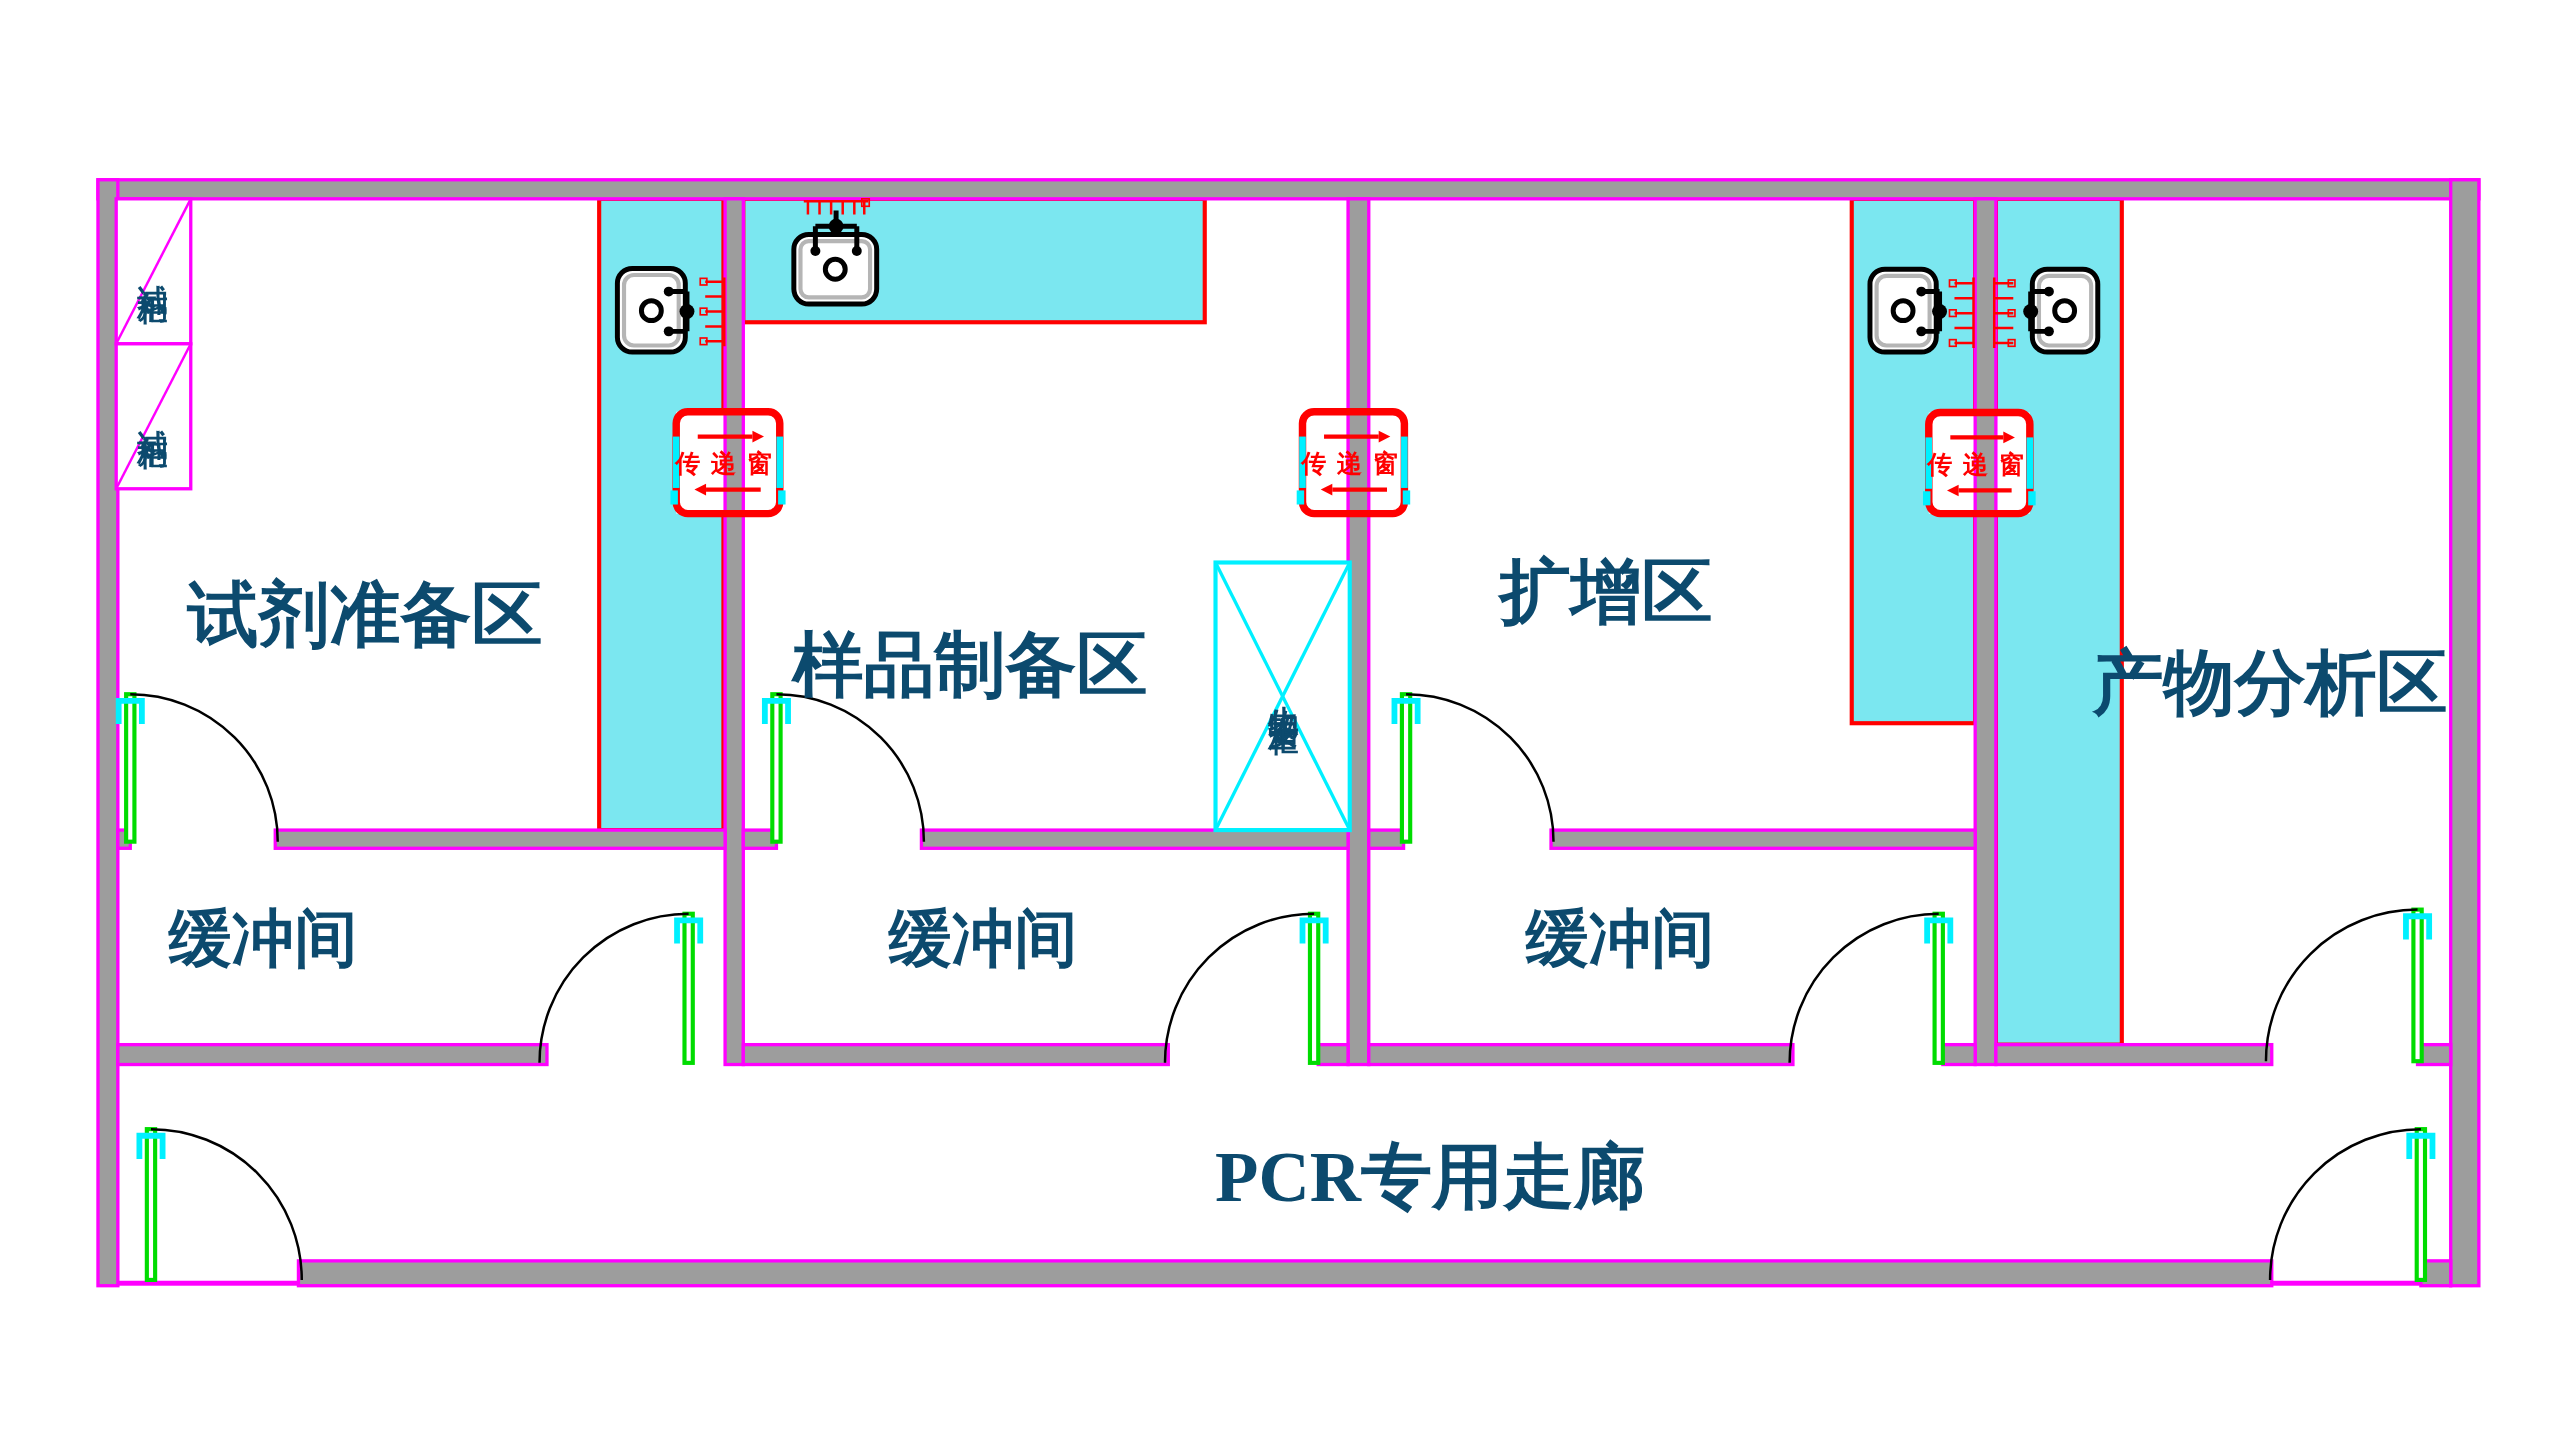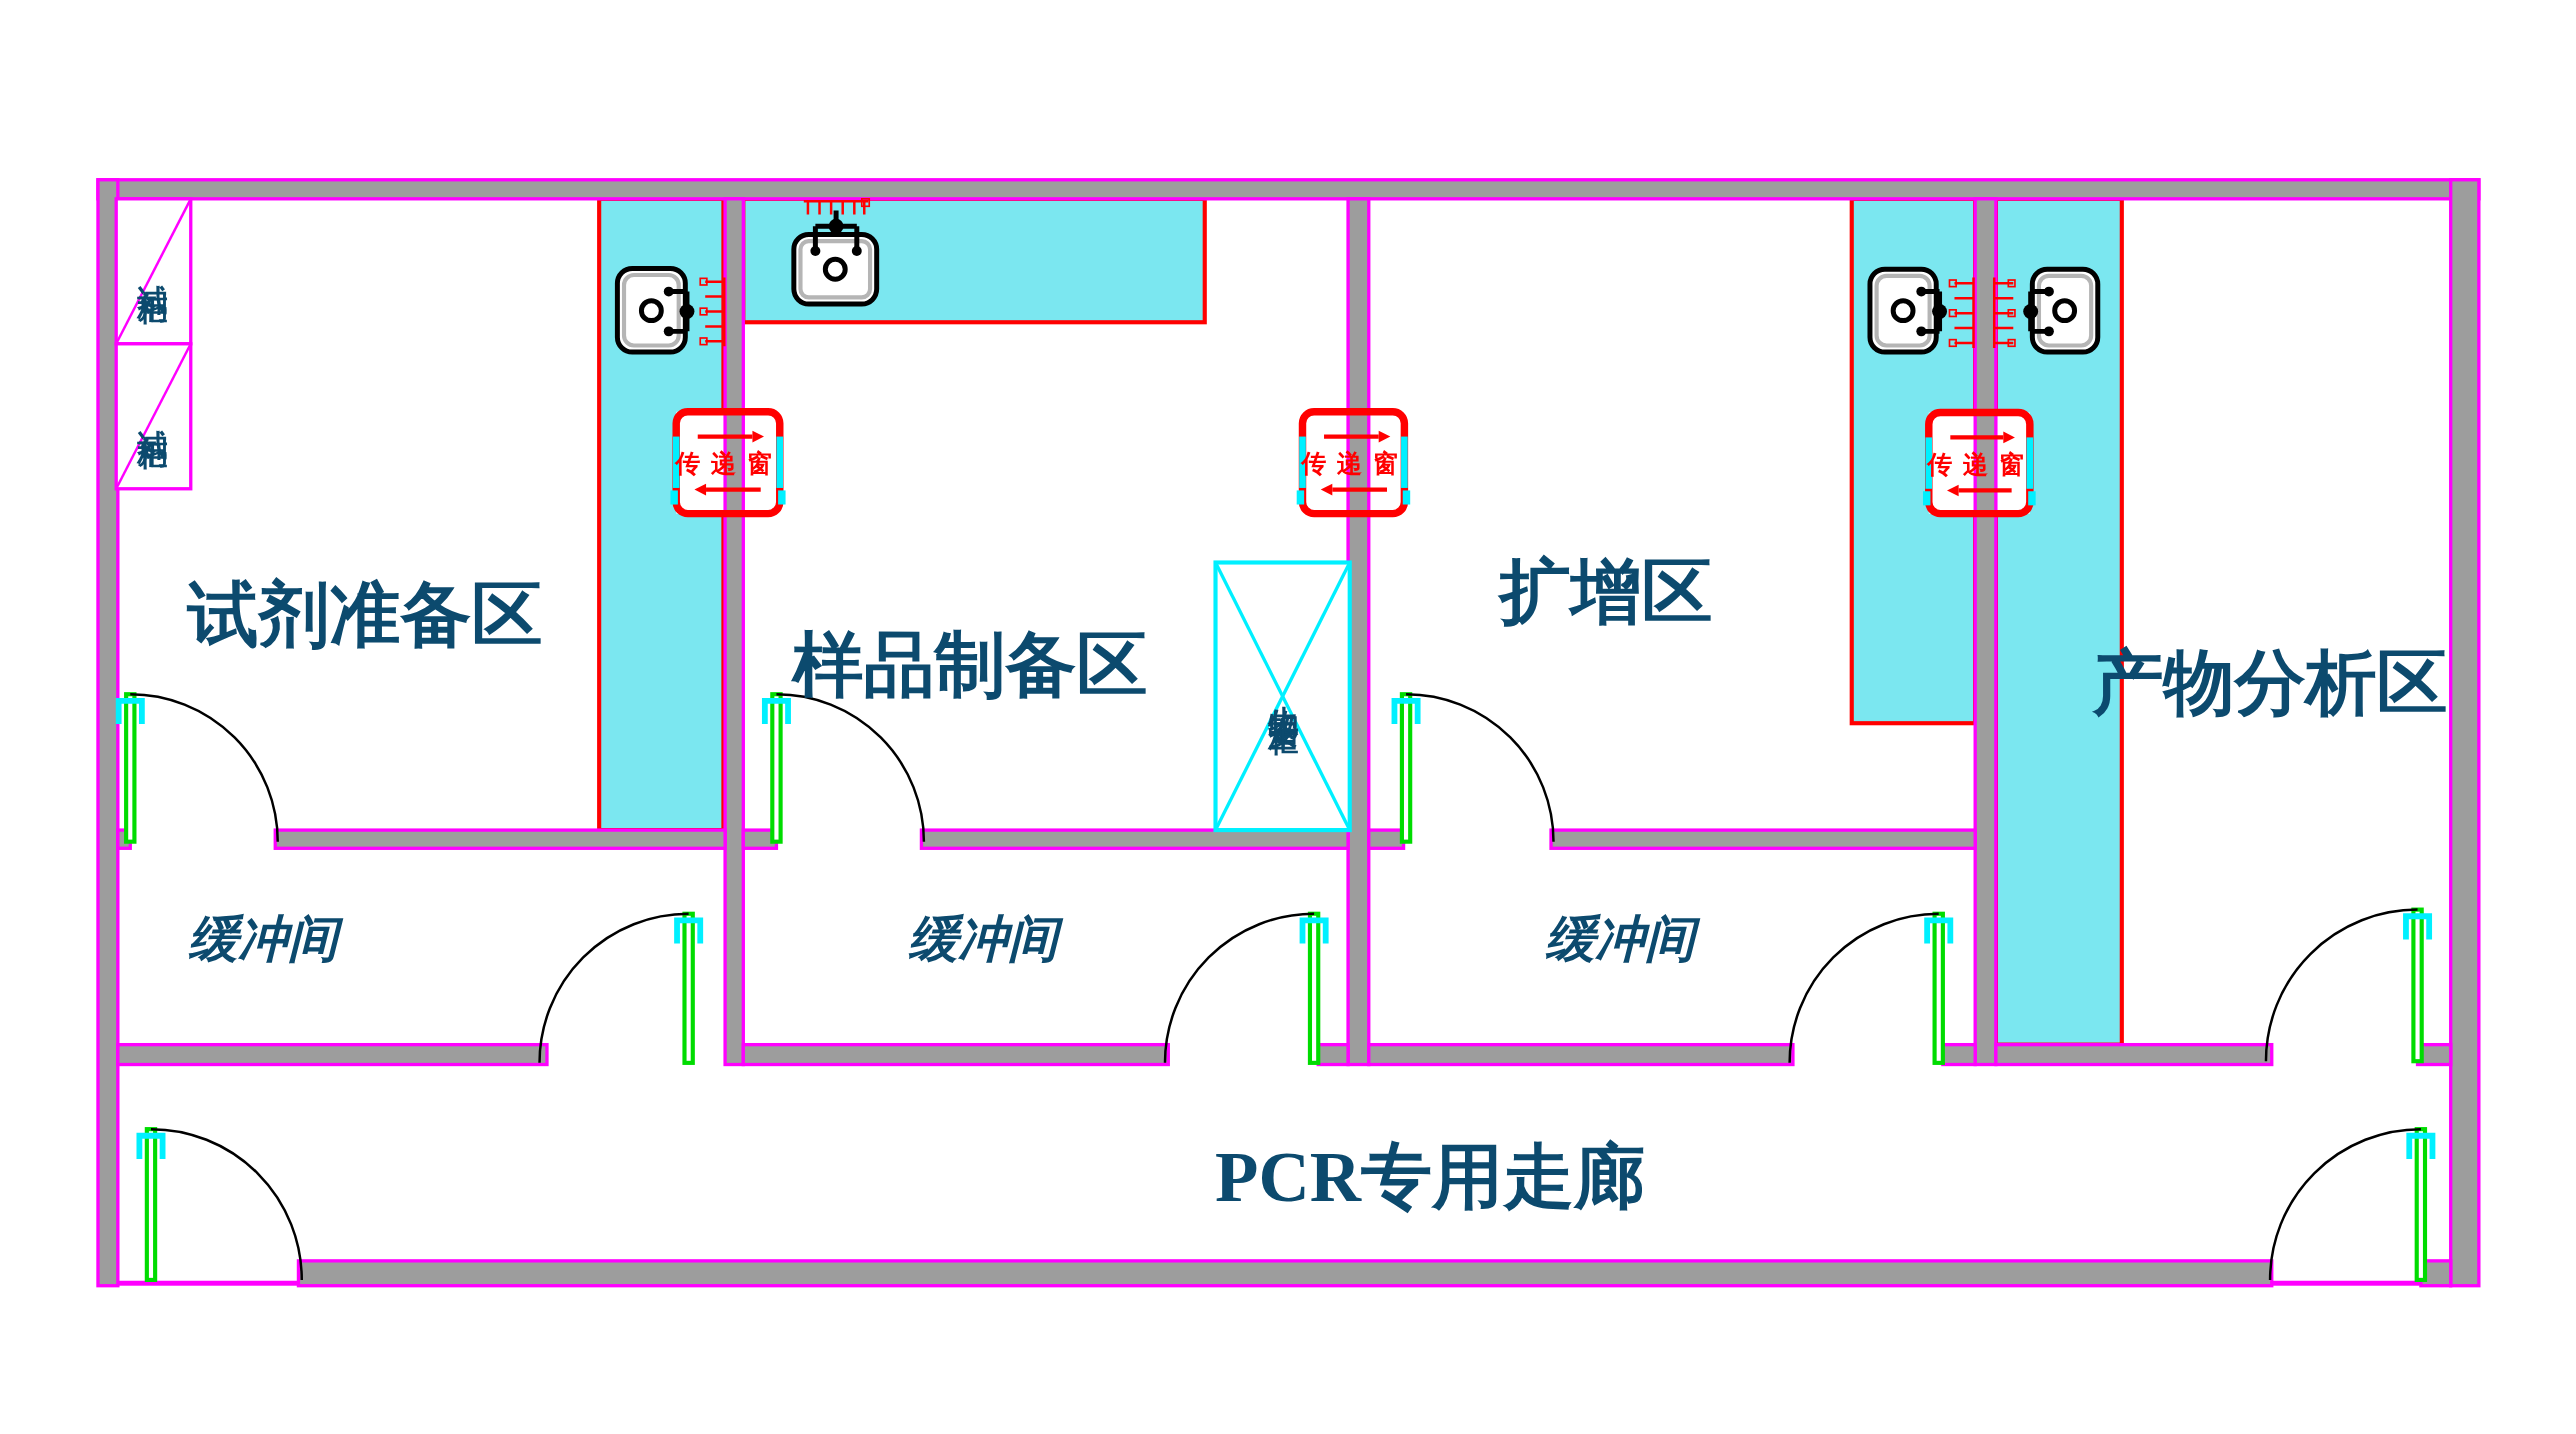--- a/index.html
+++ b/index.html
@@ -25,21 +25,21 @@
   .cab-diag{stroke:var(--outline-magenta);stroke-width:3;}
   .bsc{fill:#fff;stroke:var(--accent-cyan);stroke-width:5;}
   .bsc-diag{stroke:var(--accent-cyan);stroke-width:4;}
   .leaf{fill:#fff;stroke:var(--door-green);stroke-width:5;}
   .hinge{fill:none;stroke:var(--accent-cyan);stroke-width:7;}
   .swing{fill:none;stroke:#000;stroke-width:3;}
 
   .lbl{position:absolute;transform:translate(-50%,-50%);font-family:"Liberation Serif",serif;
        font-weight:bold;color:#0c4a6e;white-space:nowrap;}
   .lbl.room{font-size:71px;}
-  .lbl.buffer{font-size:50px;font-style:italic;}
+  .lbl.buffer{font-size:63px;}
   .lbl.corridor{font-size:71px;}
   .lbl.pass{font-family:Liberation Serif, serif;font-size:25px;letter-spacing:10.8px;
             color:var(--pass-window-red);font-weight:bold;}
   .lbl.v{writing-mode:vertical-rl;text-orientation:upright;font-size:30px;letter-spacing:5px;}
 </style>
 </head>
 <body>
 
 <div id="plan">
 <svg width="2576" height="1434" viewBox="0 0 3109 1731">

